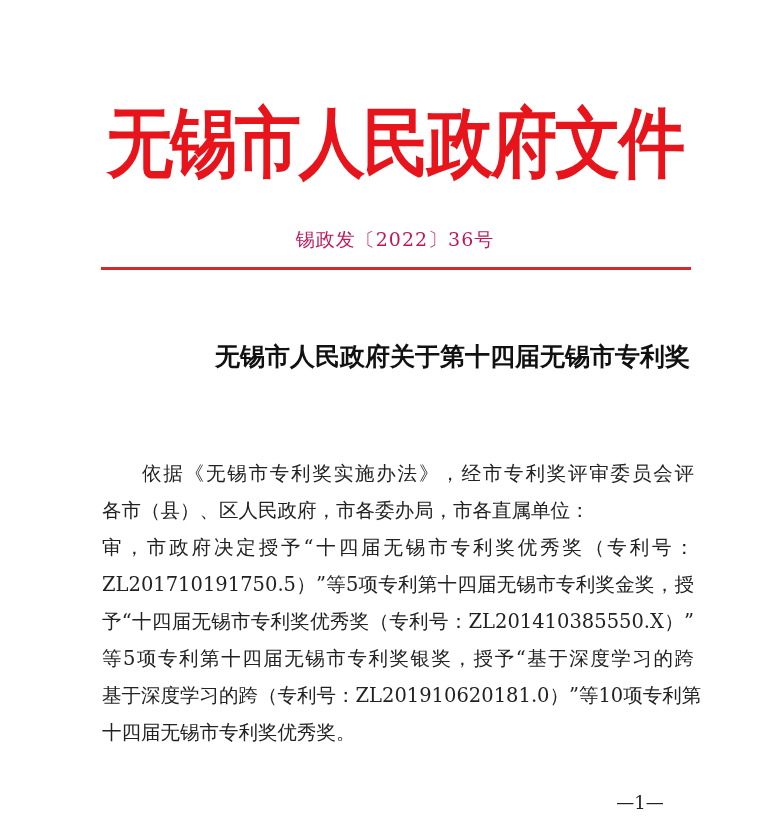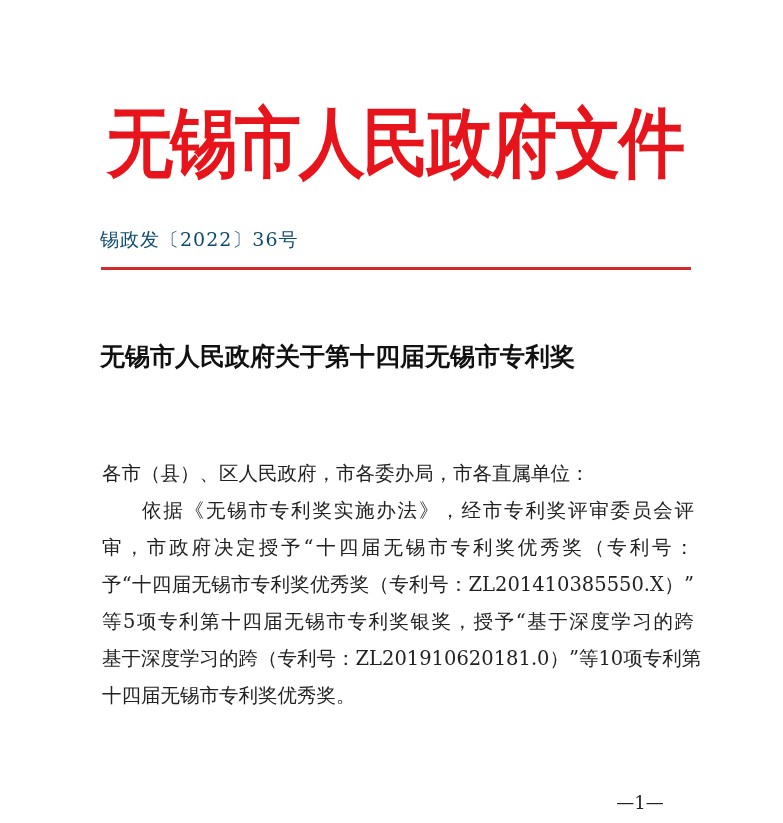--- a/index.html
+++ b/index.html
@@ -5,30 +5,30 @@
     html, body { margin: 0; padding: 0; background: #ffffff; }
     body { width: 783px; height: 823px; position: relative; overflow: hidden; }
     .page { position: absolute; left: 0; top: 0; width: 676px; height: 823px; background: #fff; }
     .masthead {
       position: absolute; left: 100px; top: 88px; width: 590px; height: 110px;
       color: #e8141b; font-family: "DejaVu Serif", "Liberation Serif", serif;
       font-size: 66px; font-weight: bold; text-align: center; line-height: 110px;
       letter-spacing: -2px; transform: scaleY(1.15); transform-origin: center;
     }
     .docnum {
-      position: absolute; left: 100px; top: 227px; width: 590px; text-align: left;
-      font-family: "DejaVu Serif", "Liberation Serif", serif; font-size: 19px; color: #0c4a6e;
+      position: absolute; left: 100px; top: 227px; width: 590px; text-align: center;
+      font-family: "DejaVu Serif", "Liberation Serif", serif; font-size: 19px; color: #be185d;
       letter-spacing: 1px;
     }
     .redline {
       position: absolute; left: 101px; top: 267px; width: 590px; height: 3px;
       background: #d42a2a;
     }
     .title {
-      position: absolute; left: 100px; top: 338px; width: 590px; text-align: left;
+      position: absolute; left: 100px; top: 338px; width: 590px; text-align: right;
       font-family: "DejaVu Serif", "Liberation Serif", serif; font-size: 25px; font-weight: bold;
       color: #111; line-height: 37px;
     }
     .body {
       position: absolute; left: 102px; top: 455px; width: 592px;
       font-family: "DejaVu Serif", "Liberation Serif", serif; font-size: 19.5px; color: #222;
       line-height: 37px;
     }
     .line { white-space: nowrap; height: 37px; text-align: justify; text-align-last: justify; }
     .line.last { text-align-last: left; }
@@ -44,23 +44,24 @@
 <div class="page">
   <div class="masthead">无锡市人民政府文件</div>
   <div class="docnum">锡政发〔2022〕36号</div>
   <div class="redline"></div>
 
   <div class="title">
     <div>无锡市人民政府关于第十四届无锡市专利奖</div>
   </div>
 
   <div class="body">
+    <div class="line indent">依据《无锡市专利奖实施办法》，经市专利奖评审委员会评</div>
     <div class="line last">各市（县）、区人民政府，市各委办局，市各直属单位：</div>
-    <div class="line indent">依据《无锡市专利奖实施办法》，经市专利奖评审委员会评</div>
     <div class="line">审，市政府决定授予“十四届无锡市专利奖优秀奖（专利号：</div>
+    <div class="line">ZL201710191750.5）”等5项专利第十四届无锡市专利奖金奖，授</div>
     <div class="line">予“十四届无锡市专利奖优秀奖（专利号：ZL201410385550.X）”</div>
     <div class="line">等5项专利第十四届无锡市专利奖银奖，授予“基于深度学习的跨</div>
     <div class="line">基于深度学习的跨（专利号：ZL201910620181.0）”等10项专利第</div>
     <div class="line last">十四届无锡市专利奖优秀奖。</div>
   </div>
 
   <div class="pagenum">—1—</div>
 </div>
 
 </body></html>

